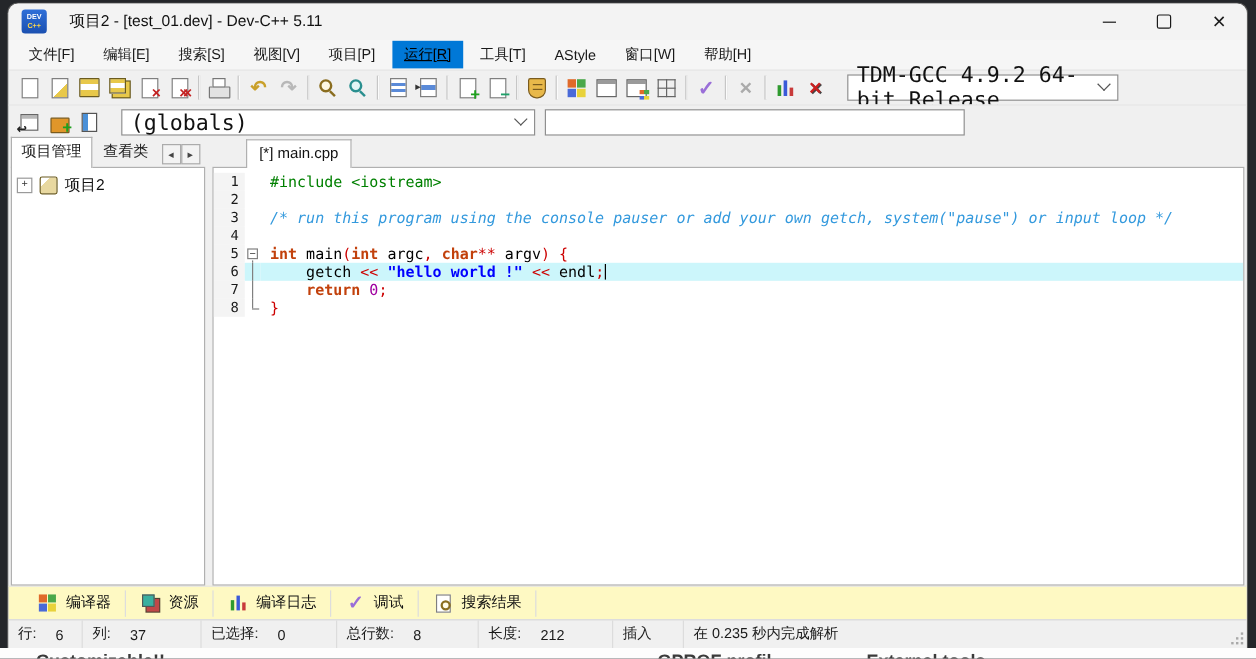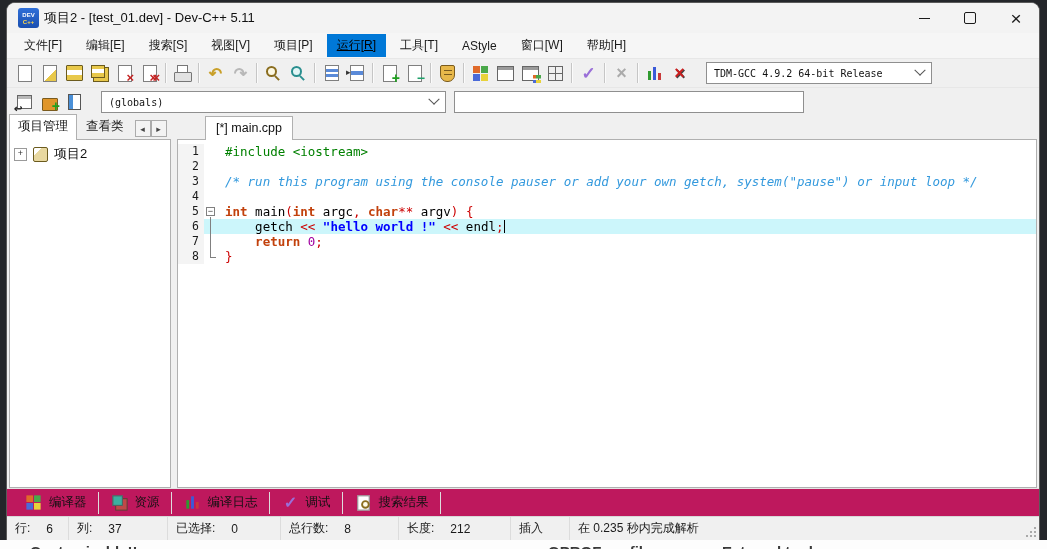--- a/index.html
+++ b/index.html
@@ -7,39 +7,39 @@
        font-family:"Liberation Sans",sans-serif;-webkit-font-smoothing:antialiased;}
   .window{position:absolute;left:6px;top:2px;width:1034px;height:538px;background:#f0f0f0;
           border:1px solid #5a5a5a;border-bottom:none;border-radius:9px 9px 0 0;overflow:hidden;
           display:flex;flex-direction:column;box-sizing:border-box;}
   
   .titlebar{height:30px;background:#f3f3f3;display:flex;align-items:center;flex:0 0 auto;}
   .appicon{width:21px;height:20px;margin-left:11px;border-radius:3px;background:linear-gradient(#2f6fd8,#1a4fb0);
            display:flex;flex-direction:column;align-items:center;justify-content:center;flex:0 0 auto;}
   .appicon .t1{font-size:6px;font-weight:bold;color:#fff;line-height:7px;}
   .appicon .t2{font-size:6px;font-weight:bold;color:#ffd84a;line-height:6px;}
-  .title-text{margin-left:5px;font-size:13px;color:#111;}
+  .title-text{margin-left:19px;font-size:13px;color:#111;}
   .win-controls{margin-left:auto;display:flex;height:100%;}
   .wbtn{width:46px;height:100%;display:flex;align-items:center;justify-content:center;background:transparent;border:none;}
   .wb-min i{display:block;width:11px;height:1px;background:#1a1a1a;}
   .wb-max i{display:block;width:10px;height:10px;border:1px solid #1a1a1a;border-radius:2px;}
   .wb-close i{font-style:normal;font-size:19px;line-height:1;color:#1a1a1a;}
   
   .menubar{height:25px;background:#f6f6f6;display:flex;align-items:center;padding-left:5px;flex:0 0 auto;}
   .menu-item{font-size:12px;color:#1a1a1a;padding:3px 10px;margin:0 2px;border:none;background:transparent;}
   .menu-item.active{background:#0078d7;color:#000000;text-decoration:underline;}
   
   .toolbar{height:28px;background:#f0f0f0;display:flex;align-items:center;padding-left:5px;flex:0 0 auto;
            border-top:1px solid #e7e7e7;}
   .tb-icons{display:flex;align-items:center;}
   .tb-sep{width:1px;height:20px;background:#c6c6c6;border-right:1px solid #fbfbfb;margin:0 3px;flex:0 0 auto;}
   .tbi{width:25px;height:24px;display:flex;align-items:center;justify-content:center;position:relative;
        background:transparent;border:none;padding:0;flex:0 0 auto;}
   .combo{background:#fff;border:1px solid #8f8f8f;height:22px;display:flex;align-items:center;
-         padding:0 7px;font-family:"DejaVu Sans Mono","Liberation Mono",monospace;font-size:10px;color:#111;box-sizing:border-box;}
+         padding:0 7px;font-family:"DejaVu Sans Mono","Liberation Mono",monospace;font-size:18px;color:#111;box-sizing:border-box;}
   .combo .chev{width:7px;height:7px;border-right:1.6px solid #555;border-bottom:1.6px solid #555;
                transform:rotate(45deg) translate(-2px,-2px);margin-left:auto;flex:0 0 auto;}
   .combo-compiler{width:226px;margin-left:14px;}
   .combo-globals{width:345px;margin-left:14px;}
   .combo-members{width:350px;margin-left:8px;}
   
   .ic-new::before{content:"";width:12px;height:15px;background:#fff;border:1px solid #7f7f7f;}
   .ic-open::before{content:"";width:12px;height:15px;background:linear-gradient(135deg,#fff 58%,#e8c84a 58%);border:1px solid #7f7f7f;}
   .ic-save::before{content:"";width:15px;height:14px;background:linear-gradient(#e8c84a 0 4px,#fff 4px 9px,#e8c84a 9px);border:1px solid #6b5b1e;border-radius:1px;}
   .ic-saveall::before{content:"";width:12px;height:11px;background:linear-gradient(#e8c84a 0 3px,#fff 3px 7px,#e8c84a 7px);border:1px solid #6b5b1e;box-shadow:3px 3px 0 0 #e8c84a,3px 3px 0 1px #6b5b1e;margin:-4px 0 0 -4px;}
@@ -125,21 +125,21 @@
   .fh{position:absolute;left:6px;top:8px;width:6px;border-top:1px solid #808080;}
   .tk-p{color:#008000;}
   .tk-c{color:#3399dd;font-style:italic;}
   .tk-k{color:#c2410c;font-weight:bold;}
   .tk-s{color:#0000ff;font-weight:bold;}
   .tk-o{color:#cc0000;}
   .tk-n{color:#a000a0;}
   .tk-t{color:#000;}
   .caret{display:inline-block;width:1px;height:13px;background:#000;vertical-align:-2px;}
   
-  .report-tabs{height:27px;background:#be185d;display:flex;align-items:center;padding-left:6px;flex:0 0 auto;
+  .report-tabs{height:27px;background:#fef9c3;display:flex;align-items:center;padding-left:12px;flex:0 0 auto;
                border-top:1px solid #e5e5e5;}
   .rtab{display:flex;align-items:center;gap:6px;padding:0 11px;height:22px;font-size:12.5px;color:#111;
         background:transparent;border:none;border-right:1px solid #ddd;}
   .bti{width:19px;height:19px;display:flex;align-items:center;justify-content:center;position:relative;flex:0 0 auto;transform:scale(0.95);}
   
   .statusbar{height:23px;background:#f0f0f0;border-top:1px solid #d8d8d8;display:flex;align-items:center;
              font-size:12px;color:#1a1a1a;flex:0 0 auto;position:relative;}
   .sb-sec{height:100%;display:flex;align-items:center;padding-left:8px;box-sizing:border-box;border-right:1px solid #dcdcdc;}
   .sb-sec:nth-child(1){width:62px;}
   .sb-sec:nth-child(2){width:99px;}

